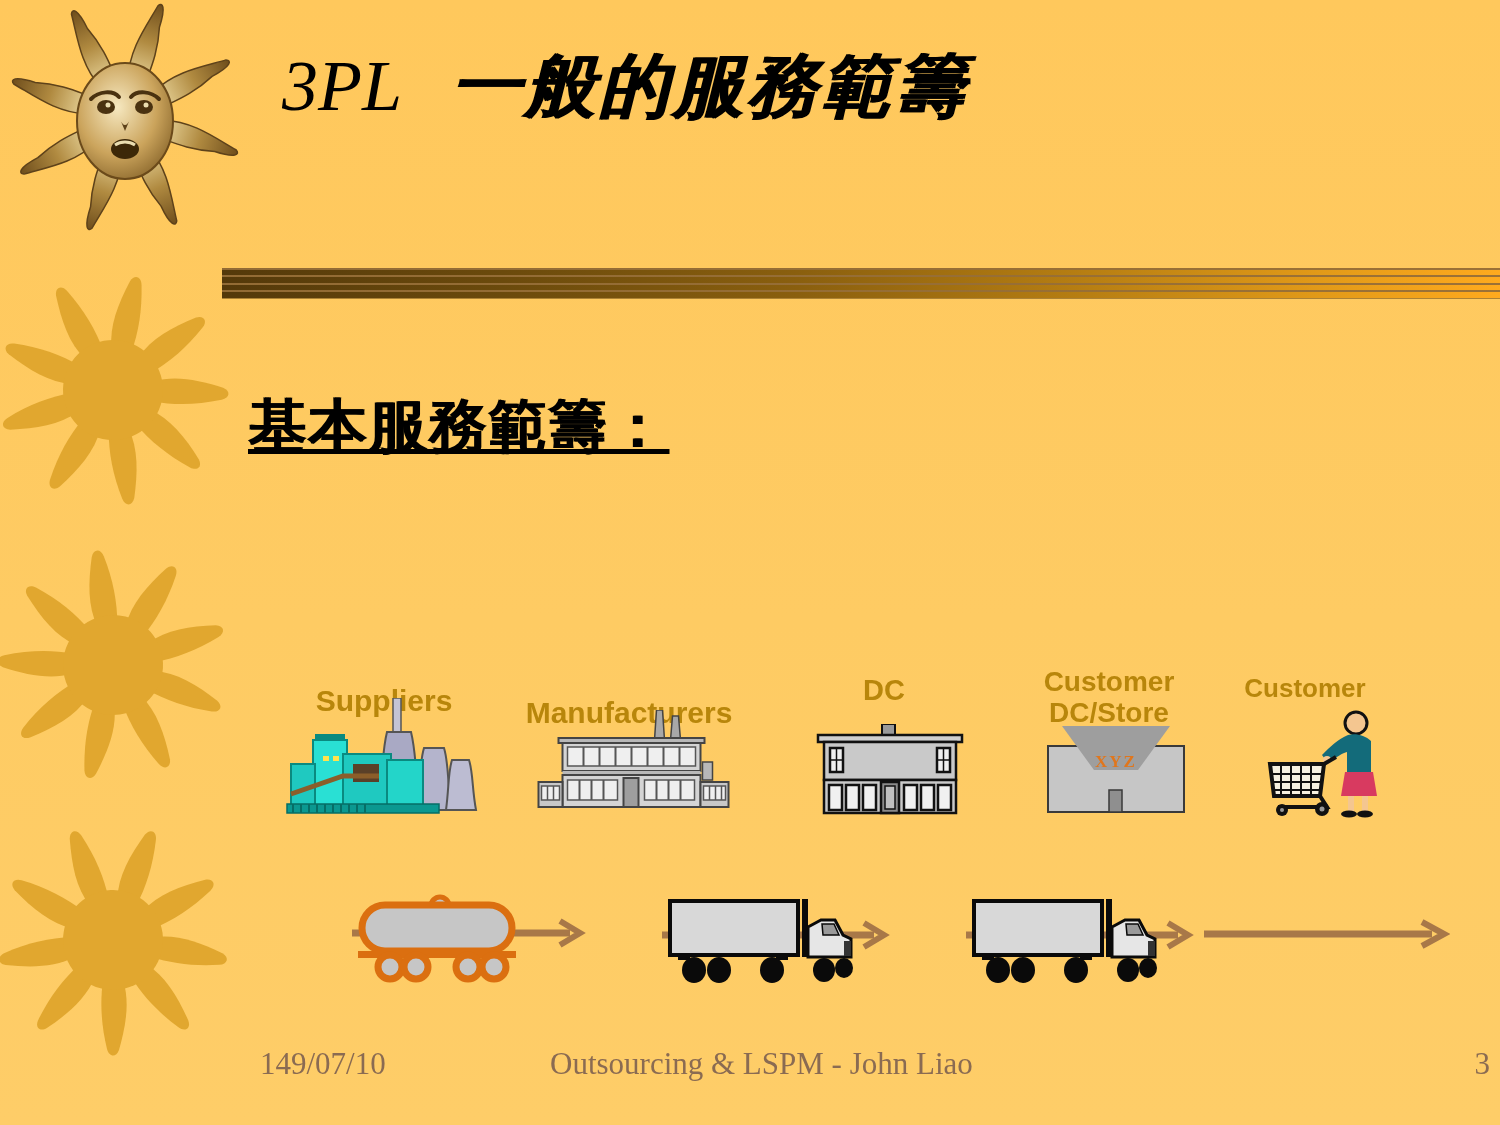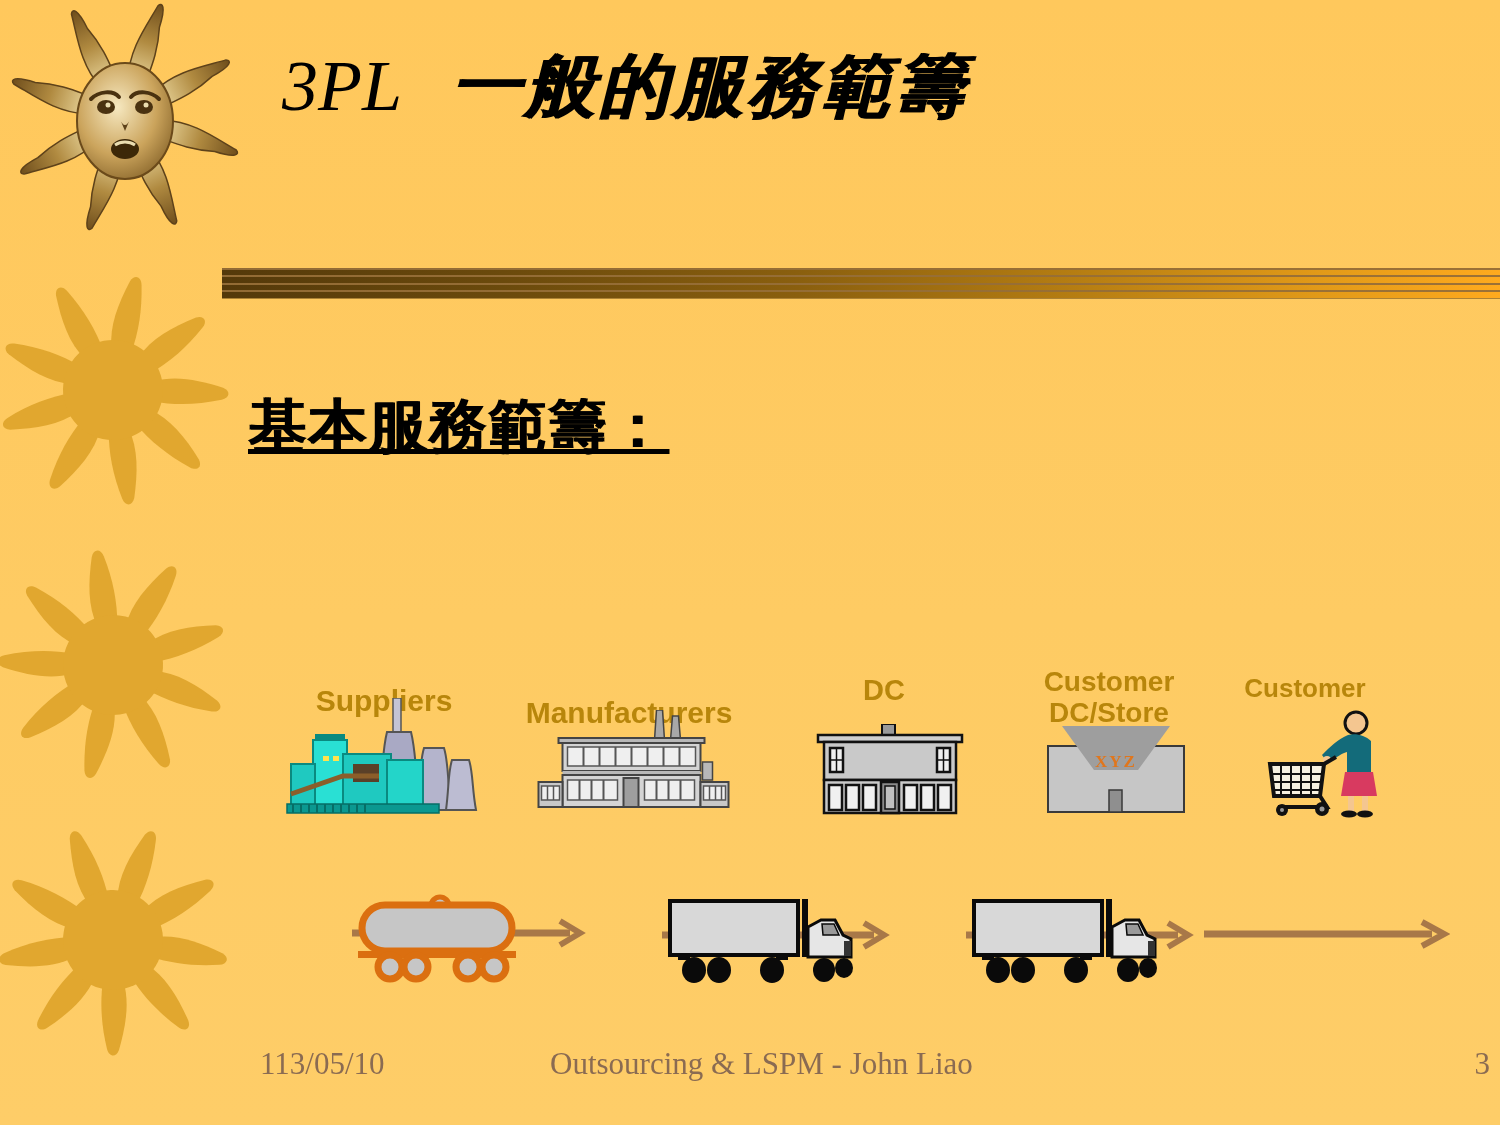--- a/index.html
+++ b/index.html
@@ -265,17 +265,17 @@
     <ellipse cx="114" cy="79" rx="12" ry="13" fill="#0A0A0A"></ellipse>
     <ellipse cx="166" cy="79" rx="11" ry="12" fill="#0A0A0A"></ellipse>
     <ellipse cx="186" cy="77" rx="9" ry="10" fill="#0A0A0A"></ellipse>
   </svg>
 
   <svg class="icon t-arrow" viewBox="0 0 250 32">
     <line x1="4" y1="16" x2="232" y2="16" stroke="#A87848" stroke-width="7"></line>
     <polyline points="222,4 244,16 222,28" fill="none" stroke="#A87848" stroke-width="6"></polyline>
   </svg>
 
-  <div class="footer-item f-date">113/05/10</div>
+  <div class="footer-item f-date">149/07/10</div>
   <div class="footer-item f-center">Outsourcing &amp; LSPM - John Liao</div>
   <div class="footer-item f-page">3</div>
 
 </div>
 
 </body></html>

